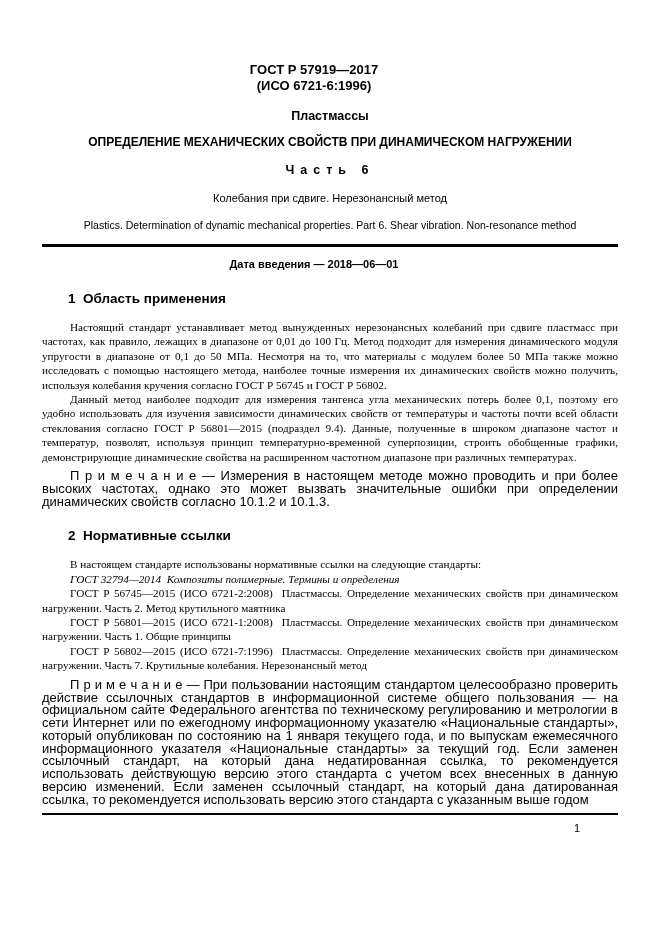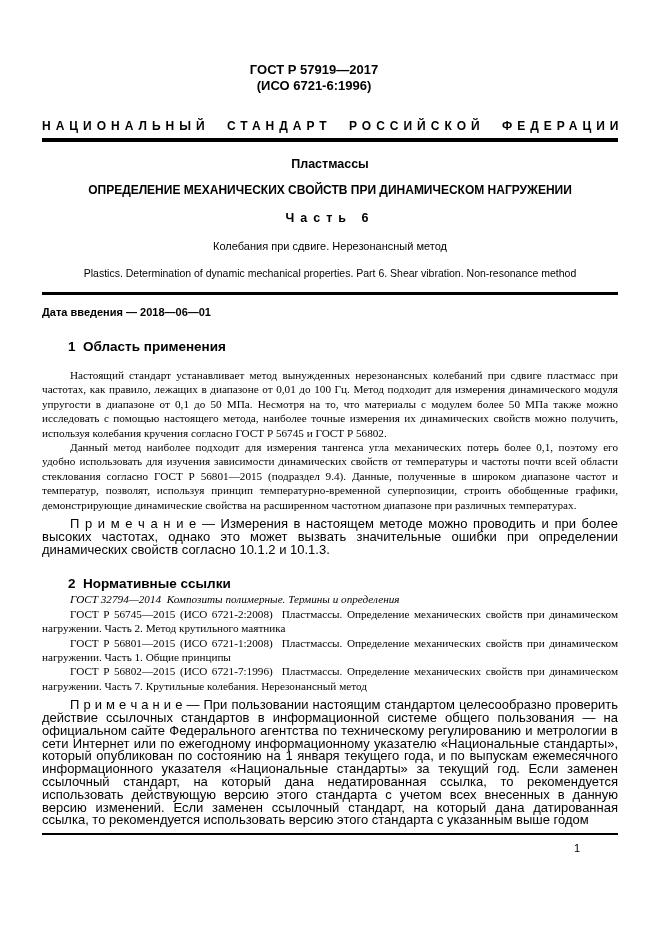--- a/index.html
+++ b/index.html
@@ -24,21 +24,21 @@
   }
   .title-block{text-align:center;}
   .t-subject{margin-top:15px;font-weight:bold;font-size:12.5px;line-height:14px;}
   .t-main{margin-top:12px;font-weight:bold;font-size:12px;line-height:15px;}
   .t-part{margin-top:13px;font-weight:bold;font-size:12.5px;line-height:14px;letter-spacing:6px;}
   .t-subtitle{margin-top:14px;font-weight:normal;font-size:11px;line-height:15px;text-align:center;}
   .t-english{margin-top:13px;font-size:10.5px;line-height:12px;font-weight:normal;}
   .rule-date{margin-top:13px;border:0;border-top:3px solid #000;height:0;}
   .date-line{
     margin-top:11px;margin-right:32px;
-    text-align:left;font-weight:bold;font-size:11px;line-height:13px;
+    text-align:center;font-weight:bold;font-size:11px;line-height:13px;
   }
   h2.sec{
     font-size:13.5px;line-height:16px;font-weight:bold;
     margin:20px 0 0 26px;white-space:pre-wrap;
   }
   p.body{
     margin:0;font-size:11.2px;line-height:14.4px;
     text-align:justify;text-indent:28px;font-family:Liberation Serif, serif;
   }
   p.body.first{margin-top:13px;}
@@ -55,40 +55,40 @@
 </head>
 <body>
 
 <div class="page">
 
   <div class="gost-designation">
     <div>ГОСТ Р 57919—2017</div>
     <div>(ИСО 6721-6:1996)</div>
   </div>
 
-  <div class="banner">НАЦИОНАЛЬНЫЙ СТАНДАРТ РОССИЙСКОЙ ФЕДЕРАЦИИ</div>
 
   <div class="title-block">
     <div class="t-subject">Пластмассы</div>
     <div class="t-main">ОПРЕДЕЛЕНИЕ МЕХАНИЧЕСКИХ СВОЙСТВ ПРИ ДИНАМИЧЕСКОМ НАГРУЖЕНИИ</div>
     <div class="t-part">Часть 6</div>
     <div class="t-subtitle">Колебания при сдвиге. Нерезонансный метод</div>
     <div class="t-english">Plastics. Determination of dynamic mechanical properties. Part 6. Shear vibration. Non-resonance method</div>
   </div>
 
   <div class="rule-date"></div>
 
   <div class="date-line">Дата введения — 2018—06—01</div>
 
   <h2 class="sec">1&nbsp; Область применения</h2>
   <p class="body first">Настоящий стандарт устанавливает метод вынужденных нерезонансных колебаний при сдвиге пластмасс при частотах, как правило, лежащих в диапазоне от 0,01 до 100 Гц. Метод подходит для измерения динамического модуля упругости в диапазоне от 0,1 до 50 МПа. Несмотря на то, что материалы с модулем более 50 МПа также можно исследовать с помощью настоящего метода, наиболее точные измерения их динамических свойств можно получить, используя колебания кручения согласно ГОСТ Р 56745 и ГОСТ Р 56802.</p>
   <p class="body">Данный метод наиболее подходит для измерения тангенса угла механических потерь более 0,1, поэтому его удобно использовать для изучения зависимости динамических свойств от температуры и частоты почти всей области стеклования согласно ГОСТ Р 56801—2015 (подраздел 9.4). Данные, полученные в широком диапазоне частот и температур, позволят, используя принцип температурно-временной суперпозиции, строить обобщенные графики, демонстрирующие динамические свойства на расширенном частотном диапазоне при различных температурах.</p>
   <p class="note">П р и м е ч а н и е — Измерения в настоящем методе можно проводить и при более высоких частотах, однако это может вызвать значительные ошибки при определении динамических свойств согласно 10.1.2 и 10.1.3.</p>
 
   <h2 class="sec">2&nbsp; Нормативные ссылки</h2>
+  <p class="body first">В настоящем стандарте использованы нормативные ссылки на следующие стандарты:</p>
   <p class="body italic">ГОСТ 32794—2014&nbsp; Композиты полимерные. Термины и определения</p>
   <p class="body">ГОСТ Р 56745—2015 (ИСО 6721-2:2008)&nbsp; Пластмассы. Определение механических свойств при динамическом нагружении. Часть 2. Метод крутильного маятника</p>
   <p class="body">ГОСТ Р 56801—2015 (ИСО 6721-1:2008)&nbsp; Пластмассы. Определение механических свойств при динамическом нагружении. Часть 1. Общие принципы</p>
   <p class="body">ГОСТ Р 56802—2015 (ИСО 6721-7:1996)&nbsp; Пластмассы. Определение механических свойств при динамическом нагружении. Часть 7. Крутильные колебания. Нерезонансный метод</p>
   <p class="note">П р и м е ч а н и е — При пользовании настоящим стандартом целесообразно проверить действие ссылочных стандартов в информационной системе общего пользования — на официальном сайте Федерального агентства по техническому регулированию и метрологии в сети Интернет или по ежегодному информационному указателю «Национальные стандарты», который опубликован по состоянию на 1 января текущего года, и по выпускам ежемесячного информационного указателя «Национальные стандарты» за текущий год. Если заменен ссылочный стандарт, на который дана недатированная ссылка, то рекомендуется использовать действующую версию этого стандарта с учетом всех внесенных в данную версию изменений. Если заменен ссылочный стандарт, на который дана датированная ссылка, то рекомендуется использовать версию этого стандарта с указанным выше годом</p>
 
   <div class="footer">
     <div class="footer-rule"></div>
     <div class="pagenum">1</div>
   </div>

